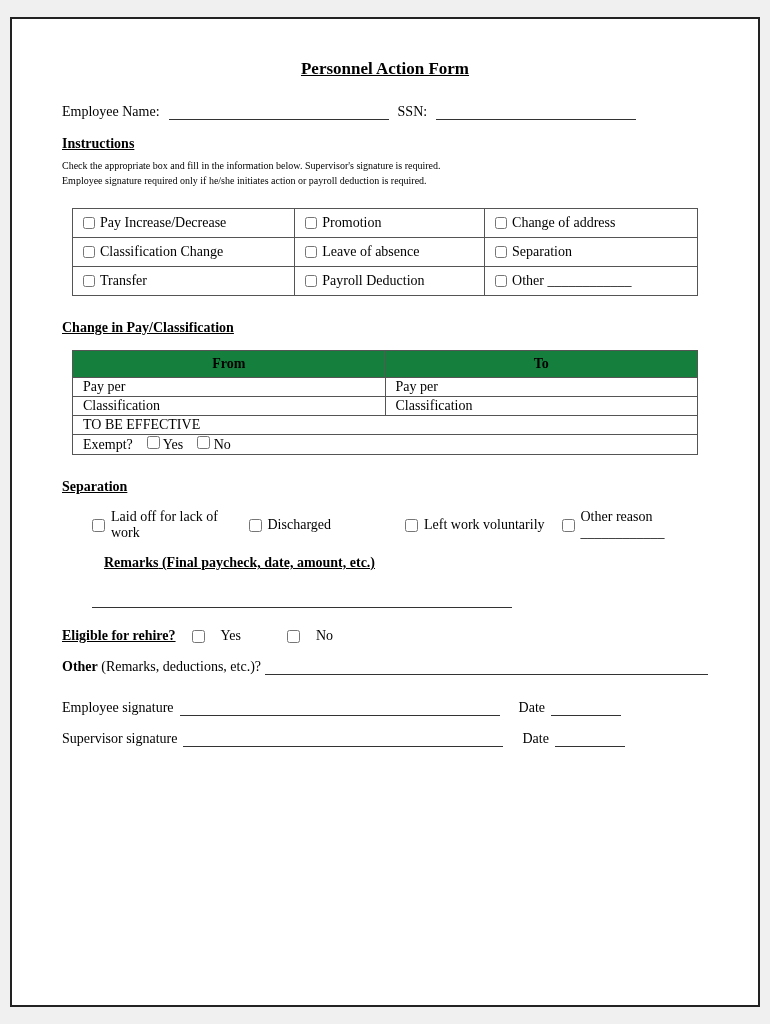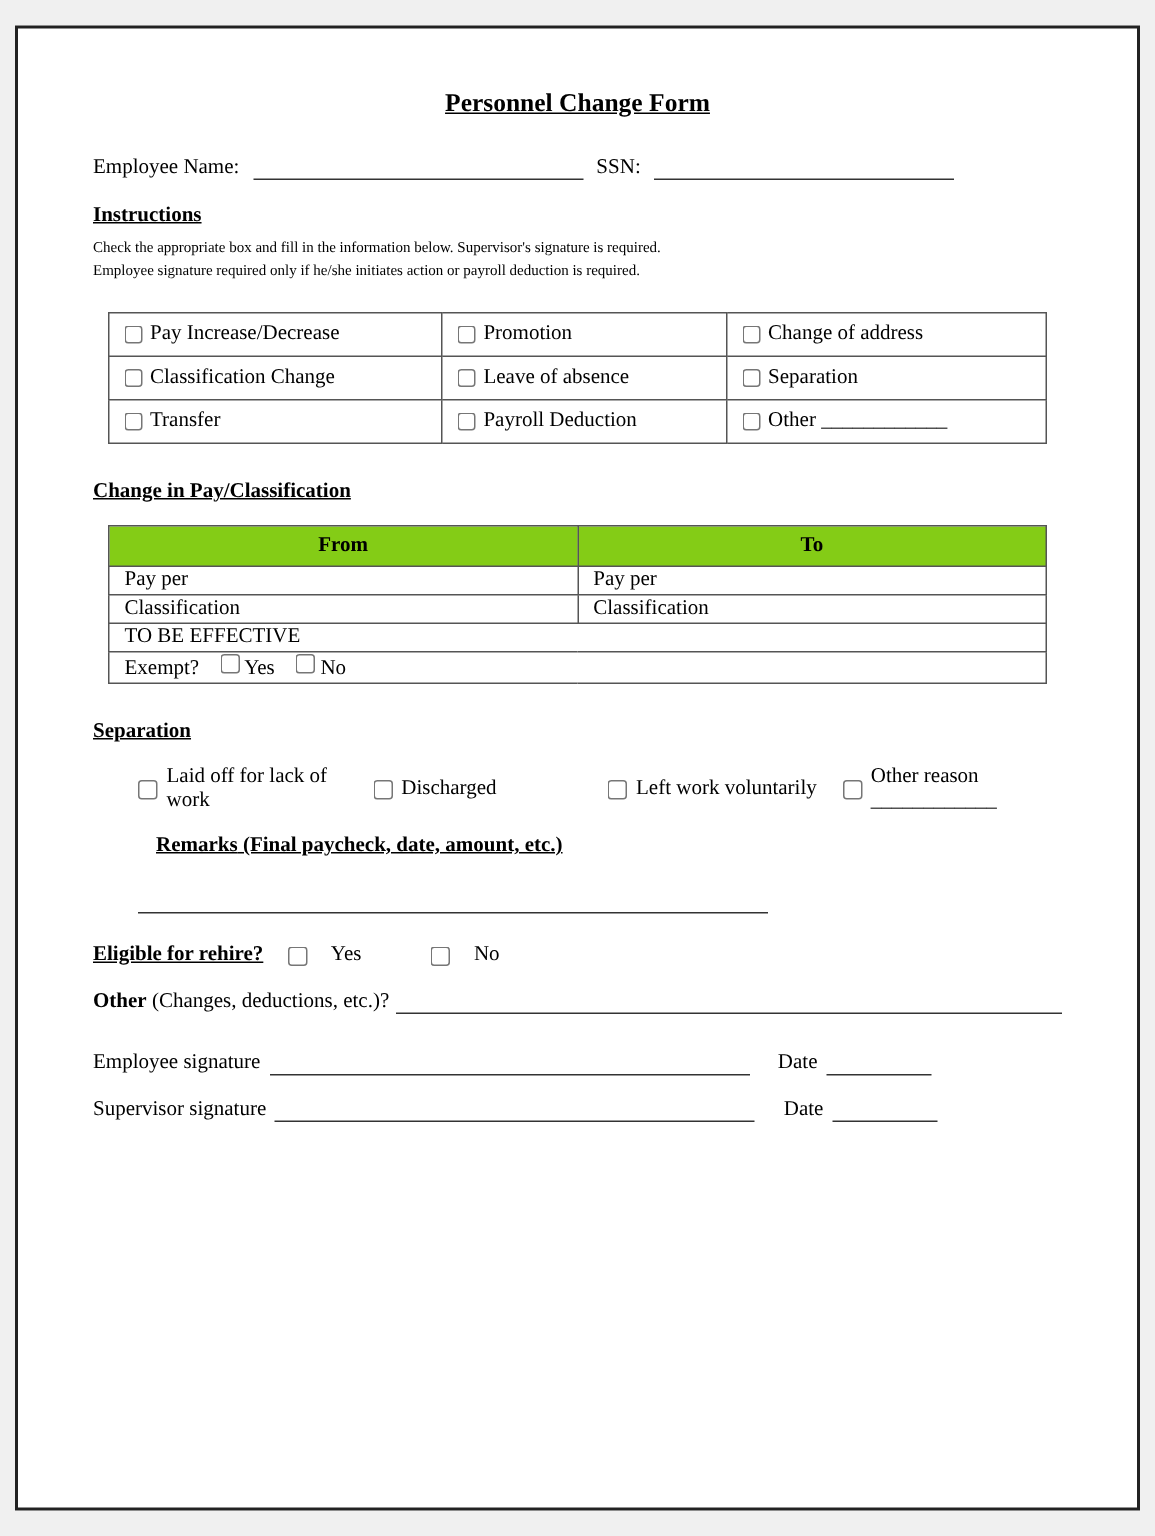--- a/index.html
+++ b/index.html
@@ -109,21 +109,21 @@
     
     .pay-table {
       border-collapse: collapse;
       width: 100%;
       margin-left: 10px;
       width: calc(100% - 20px);
       margin-bottom: 24px;
     }
 
     .pay-table th {
-      background: #84cc16;
+      background: #15803d;
       color: #000;
       font-weight: bold;
       text-align: center;
       border: 1px solid #555;
       padding: 5px 10px;
       font-size: 14px;
     }
 
     .pay-table td {
       border: 1px solid #555;
@@ -227,21 +227,21 @@
 
     .spacer {
       margin-bottom: 14px;
     }
   </style>
 </head>
 <body>
 
 <div class="page">
 
-  <div class="form-title">Personnel Change Form</div>
+  <div class="form-title">Personnel Action Form</div>
 
   <div class="employee-row">
     <span class="field-label">Employee Name:</span>
     <input class="underline-field employee-name-field" type="text" style="">
     <span class="field-label">SSN:</span>
     <input class="underline-field ssn-field" type="text" style="">
   </div>
 
   <div class="section-heading">Instructions</div>
   <div class="instructions-text">
@@ -382,21 +382,21 @@
   <div class="eligible-row">
     <span class="eligible-label">Eligible for rehire?</span>
     <input type="checkbox" style="">
     <span>Yes</span>
     &nbsp;&nbsp;&nbsp;&nbsp;
     <input type="checkbox" style="">
     <span>No</span>
   </div>
 
   <div class="other-row">
-    <span><strong>Other</strong><span> (Changes, deductions, etc.)?</span></span>
+    <span><strong>Other</strong><span> (Remarks, deductions, etc.)?</span></span>
     <input type="text" class="underline-field" style="flex: 1 1 0%; margin-left: 4px;">
   </div>
 
   <div class="signature-section">
     <div class="sig-row">
       <span>Employee signature</span>
       <input type="text" class="underline-field sig-field" style="">
       &nbsp;&nbsp;
       <span>Date</span>
       <input type="text" class="underline-field date-field" style="">

